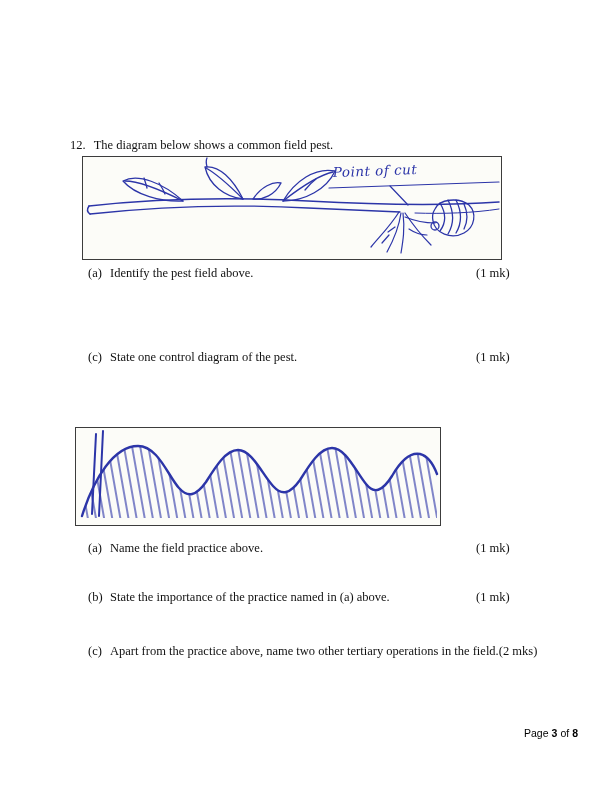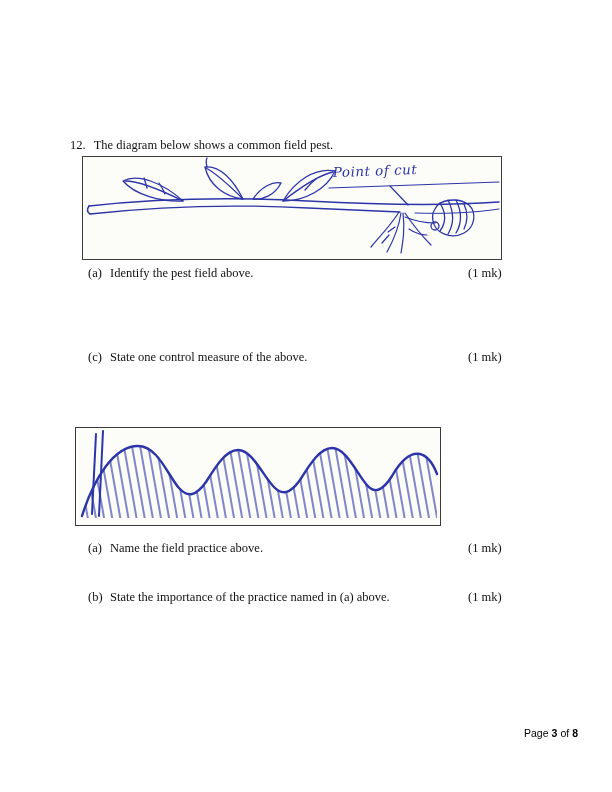--- a/index.html
+++ b/index.html
@@ -5,21 +5,21 @@
   * { margin: 0; padding: 0; box-sizing: border-box; }
   html, body { background: #e8e8e8; }
   body { width: 612px; height: 792px; position: relative; font-family: "Liberation Serif", serif; color: #111; }
   .page {
     position: absolute; inset: 0; background: #ffffff;
   }
   .q-head { position: absolute; left: 70px; font-size: 12.5px; white-space: nowrap; }
   .q-num { display: inline-block; margin-right: 8px; }
   .part { position: absolute; left: 88px; width: 480px; font-size: 12.5px; white-space: nowrap; }
   .p-label { display: inline-block; width: 22px; }
-  .p-marks { position: absolute; left: 380px; top: 0; }
+  .p-marks { position: absolute; left: 388px; top: 0; }
   .part.inline-marks .p-marks { position: static; margin-left: 0; }
   .diagram { position: absolute; border: 1px solid #3c3c3c; background: #fcfcf8; overflow: hidden; }
   .d1 { left: 82px; top: 156px; width: 420px; height: 104px; }
   .d2 { left: 75px; top: 427px; width: 366px; height: 99px; }
   .diagram svg { display: block; }
   .hand-label {
     font-family: "DejaVu Serif", serif;
     font-style: italic;
     font-size: 13.5px;
     letter-spacing: 0.5px;
@@ -94,21 +94,21 @@
       </g>
       <text class="hand-label" x="250" y="20" fill="#2c35a8" transform="rotate(-2 250 20)">Point of cut</text>
     </svg>
   </div>
 
   <div class="part" style="top:266px">
     <span class="p-label">(a)</span><span class="p-text">Identify the pest field above.</span>
     <span class="p-marks">(1 mk)</span>
   </div>
   <div class="part" style="top:350px">
-    <span class="p-label">(c)</span><span class="p-text">State one control measure of the above.</span>
+    <span class="p-label">(c)</span><span class="p-text">State one control diagram of the pest.</span>
     <span class="p-marks">(1 mk)</span>
   </div>
 
 
   <div class="diagram d2">
     <svg width="366" height="99" viewBox="0 0 366 99">
       <defs>
         <pattern id="hatch" width="8" height="8" patternUnits="userSpaceOnUse" patternTransform="rotate(-10)">
           <line x1="4" y1="0" x2="4" y2="8" stroke="#2c35a8" stroke-width="1.2"></line>
         </pattern>
@@ -126,18 +126,21 @@
   </div>
 
   <div class="part" style="top:541px">
     <span class="p-label">(a)</span><span class="p-text">Name the field practice above.</span>
     <span class="p-marks">(1 mk)</span>
   </div>
   <div class="part" style="top:590px">
     <span class="p-label">(b)</span><span class="p-text">State the importance of the practice named in (a) above.</span>
     <span class="p-marks">(1 mk)</span>
   </div>
+  <div class="part inline-marks" style="top:644px">
+    <span class="p-label">(c)</span><span class="p-text">Apart from the practice above, name two other tertiary operations in the field.</span><span class="p-marks">(2 mks)</span>
+  </div>
 
   <div class="footer">
     <span>Page</span><span class="b">3</span><span>of</span><span class="b">8</span>
   </div>
 
 </div>
 
 </body></html>

